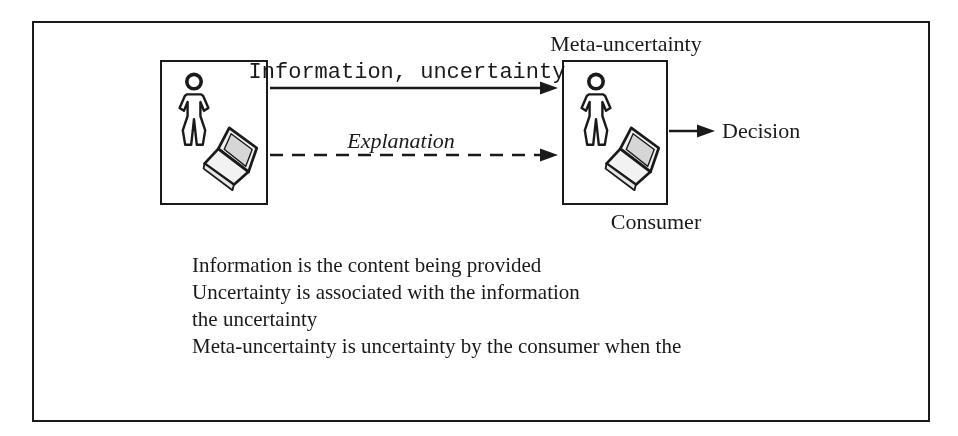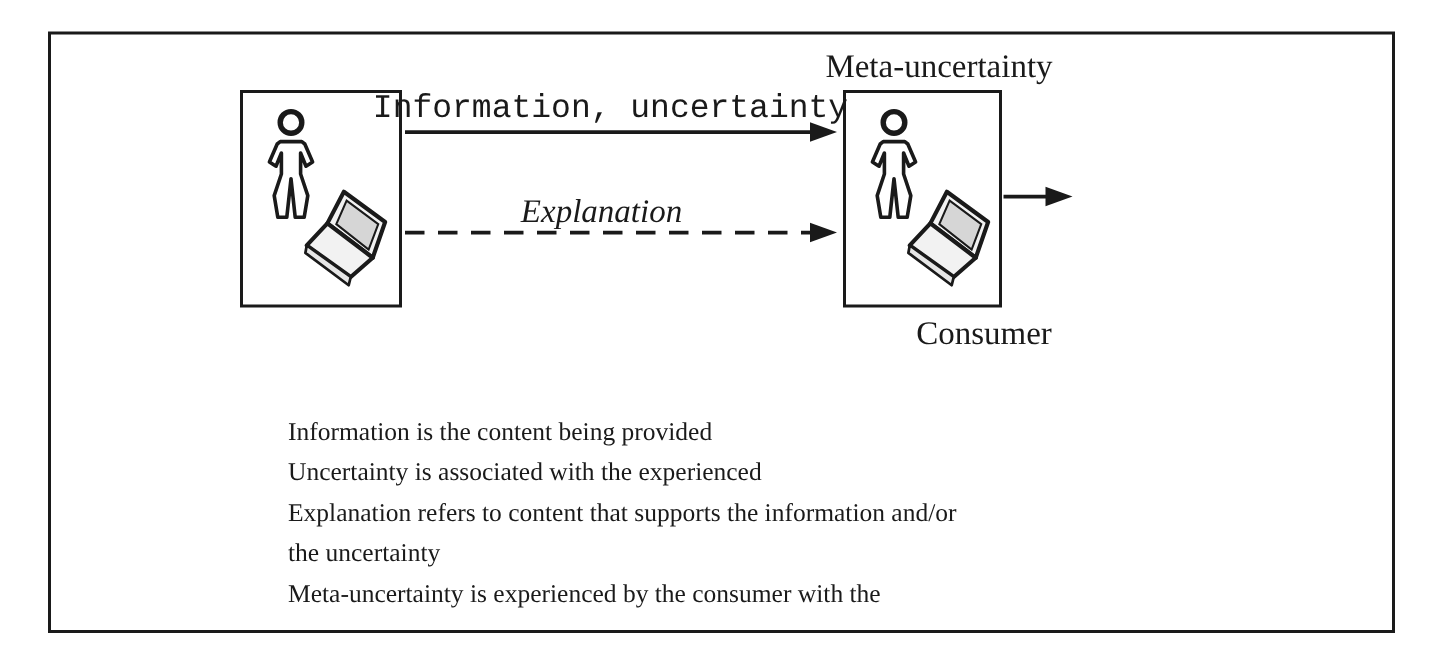--- a/index.html
+++ b/index.html
@@ -56,23 +56,22 @@
     left: 0; top: 0;
     width: 958px; height: 436px;
     pointer-events: none;
   }
   .arrow-line { stroke: var(--ink); stroke-width: 2.5; fill: none; }
   .arrow-line.dashed { stroke-dasharray: 13 9; }
   .arrow-head { fill: var(--ink); stroke: none; }
   .notes-block {
     position: absolute;
     left: 192px; top: 252px;
-    font-size: 17px;
+    font-size: 21px;
     line-height: 27px;
-    margin-top: 22px;
   }
   .note-line { white-space: nowrap; }
   .fig-stroke { stroke: var(--ink); fill: var(--bg); }
 </style>
 </head>
 <body>
 
 <div class="canvas">
 
   <div class="frame"></div>
@@ -115,22 +114,22 @@
     <g>
       <line class="arrow-line" x1="669" y1="131" x2="700" y2="131"></line>
       <polygon class="arrow-head" points="715,131 697,124.5 697,137.5"></polygon>
     </g>
   </svg>
 
   <div class="lbl centered consumer-label">Consumer</div>
   <div class="lbl centered meta-label">Meta-uncertainty</div>
   <div class="lbl centered info-label">Information, uncertainty</div>
   <div class="lbl centered expl-label">Explanation</div>
+  <div class="lbl decision-label">Decision</div>
 
   <div class="notes-block">
     <div class="note-line">Information is the content being provided</div>
-    <div class="note-line">Uncertainty is associated with the experienced</div>
-    <div class="note-line">Explanation refers to content that supports the information and/or</div>
+    <div class="note-line">Uncertainty is associated with the information</div>
     <div class="note-line">the uncertainty</div>
-    <div class="note-line">Meta-uncertainty is experienced by the consumer with the</div>
+    <div class="note-line">Meta-uncertainty is uncertainty by the consumer when the</div>
   </div>
 
 </div>
 
 </body></html>

